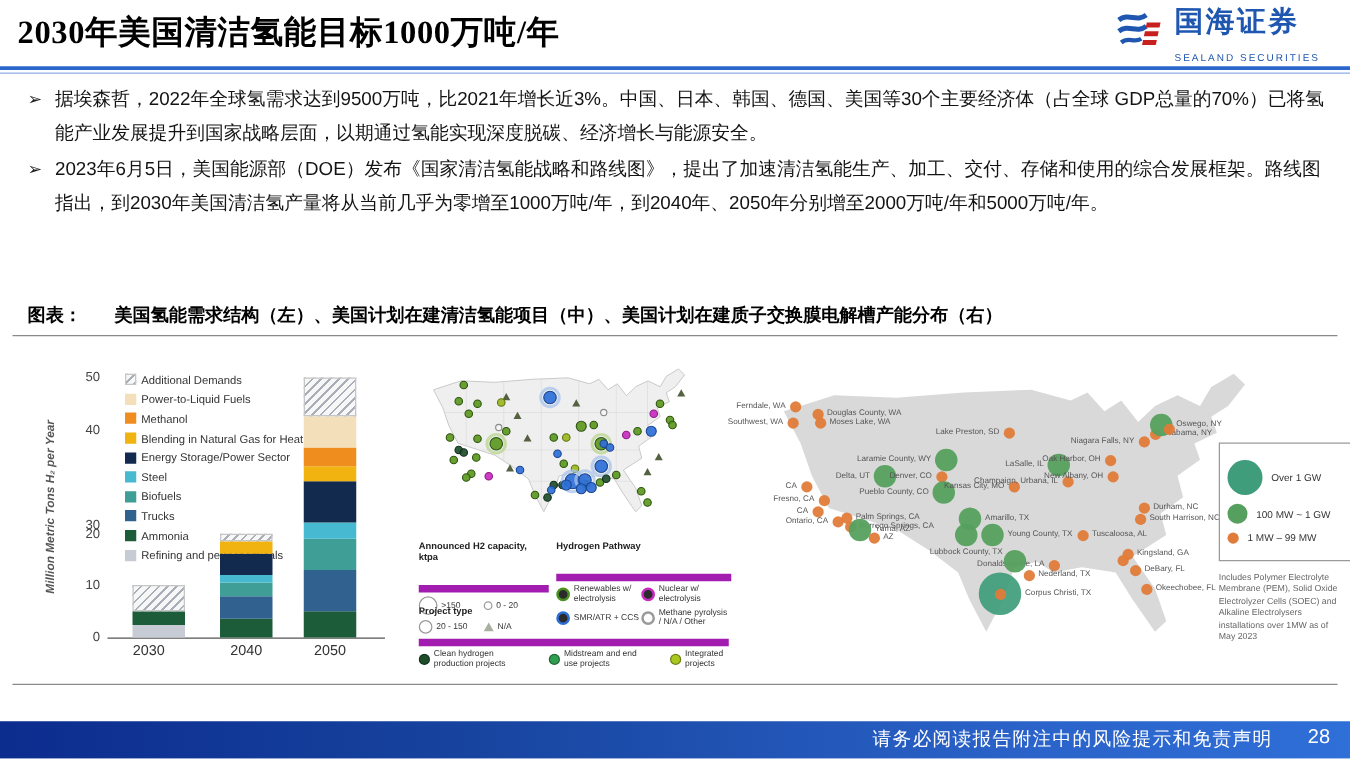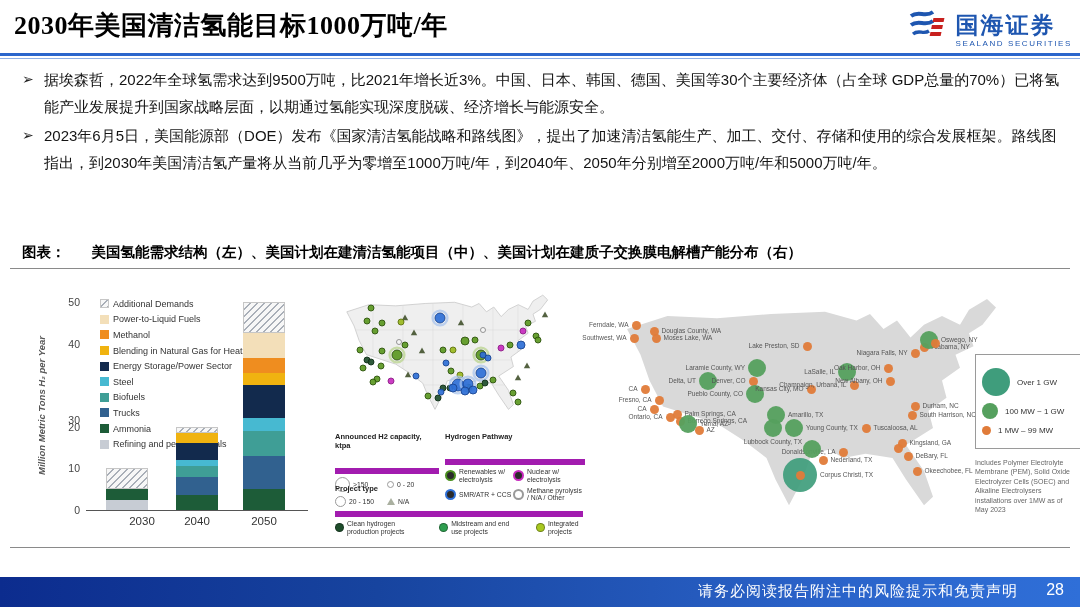--- a/index.html
+++ b/index.html
@@ -3,24 +3,24 @@
 <meta charset="utf-8">
 <style>
   html,body{margin:0;padding:0;background:#fff;}
   .slide{position:relative;width:1080px;height:607px;background:#fff;overflow:hidden;
          font-family:"Liberation Sans","DejaVu Sans",sans-serif;color:#111;}
   
   .title{position:absolute;left:14px;top:8px;font-family:"Liberation Serif","DejaVu Serif",serif;
          font-size:26px;font-weight:bold;letter-spacing:.5px;color:#000;}
   .rule-blue{position:absolute;left:0;top:53px;width:100%;height:3px;background:#2b66cc;}
   .rule-blue2{position:absolute;left:0;top:58px;width:100%;height:1px;background:#8fb0e6;}
-  .logo{position:absolute;right:8px;top:6px;display:flex;align-items:flex-end;gap:7px;}
+  .logo{position:absolute;right:24px;top:6px;display:flex;align-items:flex-start;gap:7px;}
   .logo-txt{display:flex;flex-direction:column;line-height:1;}
   .logo-cn{font-size:23px;font-weight:bold;color:#1e56b0;letter-spacing:2px;}
-  .logo-en{font-size:8px;color:#1e56b0;letter-spacing:1.6px;margin-top:3px;}
+  .logo-en{font-size:8px;color:#1e56b0;letter-spacing:1.6px;margin-top:14px;}
   
   .bullets{position:absolute;left:22px;top:66px;width:1042px;}
   .bullet{display:flex;margin-bottom:2px;font-size:15px;line-height:27px;color:#141414;}
   .bullet .mk{flex:0 0 22px;font-size:14px;color:#222;}
   
   .cap-row{position:absolute;left:22px;top:243px;font-family:"Liberation Serif","DejaVu Serif",serif;
            font-weight:bold;font-size:14.5px;color:#000;}
   .cap-row .cap-label{margin-right:26px;}
   .rule-gray{position:absolute;left:10px;right:10px;top:268px;height:1px;background:#8a8a8a;}
   .rule-gray2{position:absolute;left:10px;right:10px;top:547px;height:1px;background:#8a8a8a;}
@@ -161,21 +161,21 @@
           <span>Refining and petrochemicals</span>
         </div>
       </div>
   <div class="ytick" style="top: 216px;">0</div>
       <div class="ytick" style="top: 174.4px; text-align: right;">10</div>
       <div class="ytick" style="top: 132.8px;">20</div>
       <div class="ytick" style="top: 91.2px; margin-top: 35px;">30</div>
       <div class="ytick" style="top: 49.6px;">40</div>
       <div class="ytick" style="top: 8px;">50</div>
       <div class="xaxis"></div>
-      <div class="xlab" style="left: 83px;">2030</div>
+      <div class="xlab" style="left: 60px;">2030</div>
       <div class="xlab" style="left: 138px;">2040</div>
       <div class="xlab" style="left: 205px;">2050</div>
       <div class="seg" style="left: 78px; width: 42px; height: 10.4px; top: 211.6px; background: rgb(199, 204, 212);"></div>
       <div class="seg" style="left: 78px; width: 42px; height: 10.4px; top: 201.2px; background: rgb(29, 92, 56);"></div>
       <div class="seg hatch" style="left: 78px; width: 42px; height: 20.8px; top: 180.4px;"></div>
       <div class="seg" style="left: 148px; width: 42px; height: 14.56px; top: 207.44px; background: rgb(29, 92, 56);"></div>
       <div class="seg" style="left: 148px; width: 42px; height: 18.72px; top: 188.72px; background: rgb(49, 97, 143);"></div>
       <div class="seg" style="left: 148px; width: 42px; height: 10.4px; top: 178.32px; background: rgb(63, 158, 150);"></div>
       <div class="seg" style="left: 148px; width: 42px; height: 6.24px; top: 172.08px; background: rgb(71, 185, 209);"></div>
       <div class="seg" style="left: 148px; width: 42px; height: 16.64px; top: 155.44px; background: rgb(18, 42, 77);"></div>

